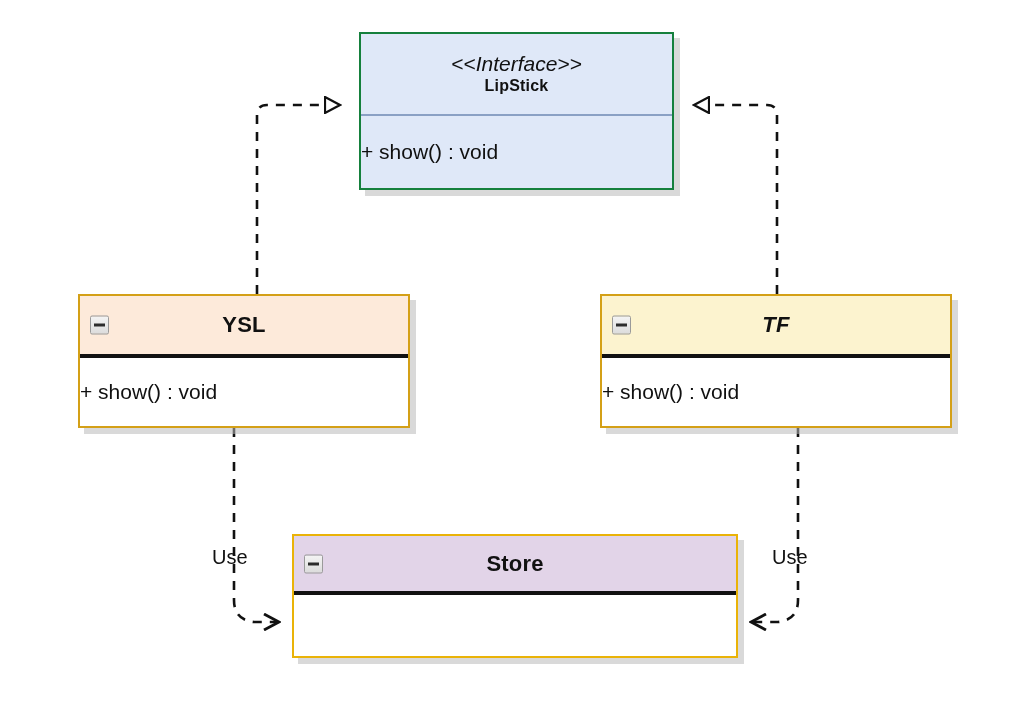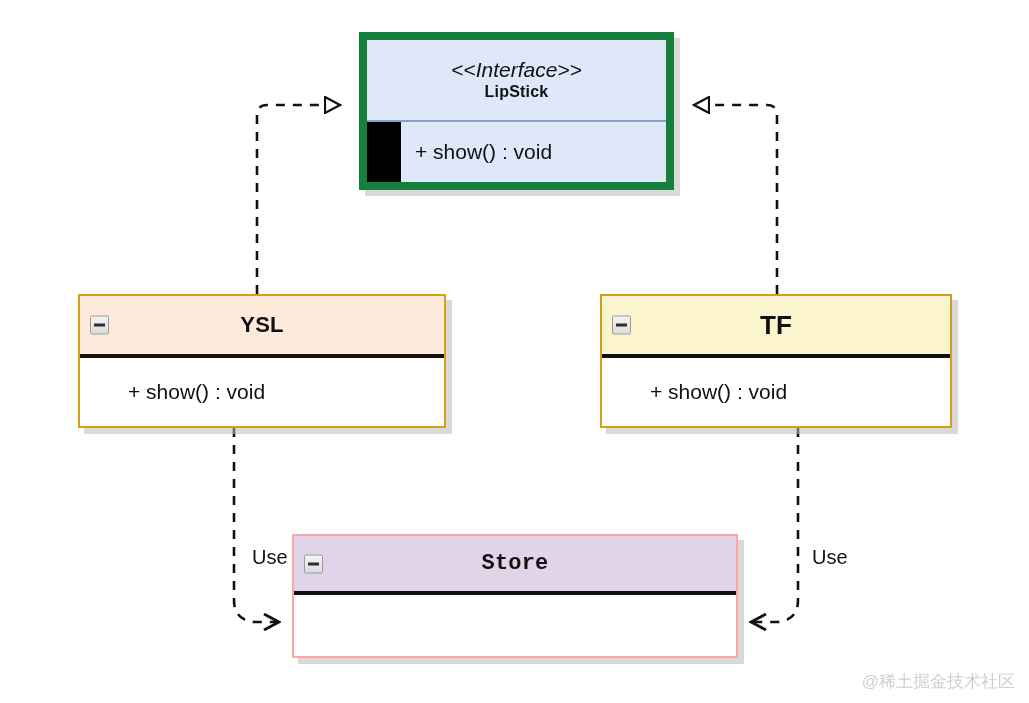--- a/index.html
+++ b/index.html
@@ -69,24 +69,22 @@
   .uml-divider {
     flex: 0 0 auto;
     height: 4px;
     background: #111111;
     box-shadow: 0 -3px 0 0 #c9c9c9;
   }
   .uml-body {
     flex: 1 1 auto;
     display: flex;
     align-items: center;
-    padding-left: 14px;
     box-sizing: border-box;
     background: #ffffff;
-    margin-left: 34px;
   }
   .uml-member {
     font-size: 21px;
     color: #101010;
     white-space: nowrap;
   }
 
   
   .collapse-icon {
     position: absolute;
@@ -111,22 +109,22 @@
   }
 
   
   #box-interface {
     left: 359px;
     top: 32px;
     width: 315px;
     height: 158px;
   }
   #box-interface .frame {
-    border: 8px solid #15803d;
-    background: #000000;
+    border: 2px solid #15803d;
+    background: #404040;
   }
   #box-interface .uml-head {
     height: 80px;
     flex-direction: column;
     justify-content: center;
     background: #dfe8f8;
   }
   #box-interface .uml-divider {
     height: 2px;
     background: #8aa0c4;
@@ -140,64 +138,63 @@
     font-size: 21px;
     color: #111111;
     line-height: 1.15;
   }
   #box-interface .uml-head-title { font-size: 16px; line-height: 1.2; }
 
   
   #box-ysl {
     left: 78px;
     top: 294px;
-    width: 368px;
+    width: 332px;
     height: 134px;
     text-align: right;
   }
   #box-ysl .uml-head {
     height: 58px;
     background: #fdeada;
   }
   #box-ysl .uml-head-title { font-size: 22px; }
 
   
   #box-tf {
     left: 600px;
     top: 294px;
     width: 352px;
     height: 134px;
   }
   #box-tf .uml-head {
     height: 58px;
     background: #fcf3cf;
   }
-  #box-tf .uml-head-title { font-size: 26px; }
+  #box-tf .uml-head-title { font-size: 22px; font-style: italic; }
 
   
   #box-store {
     left: 292px;
     top: 534px;
     width: 446px;
     height: 124px;
   }
-  #box-store .frame { border: 2px solid #fca5a5; font-family: Liberation Mono, monospace; }
+  #box-store .frame { border: 2px solid #eab308; }
   #box-store .uml-head {
     height: 55px;
     background: #e2d4e8;
   }
   #box-store .uml-head-title { font-size: 22px; }
 
   
   .edge-label {
     position: absolute;
     font-size: 20px;
     color: #111111;
     white-space: nowrap;
-    margin-left: 40px;
   }
   #label-use-left  { left: 212px; top: 546px; }
   #label-use-right { left: 772px; top: 546px; }
 
   
   .watermark {
     position: absolute;
     color: #d8d8d8;
     white-space: nowrap;
     user-select: none;
@@ -300,15 +297,14 @@
           </span>
         <div class="uml-head-title">Store</div>
       </div>
       <div class="uml-divider"></div>
     </div>
   </div>
 
   <div class="edge-label" id="label-use-left">Use</div>
   <div class="edge-label" id="label-use-right">Use</div>
 
-  <div class="watermark" id="watermark-corner">@稀土掘金技术社区</div>
 
 </div>
 
 </body></html>

